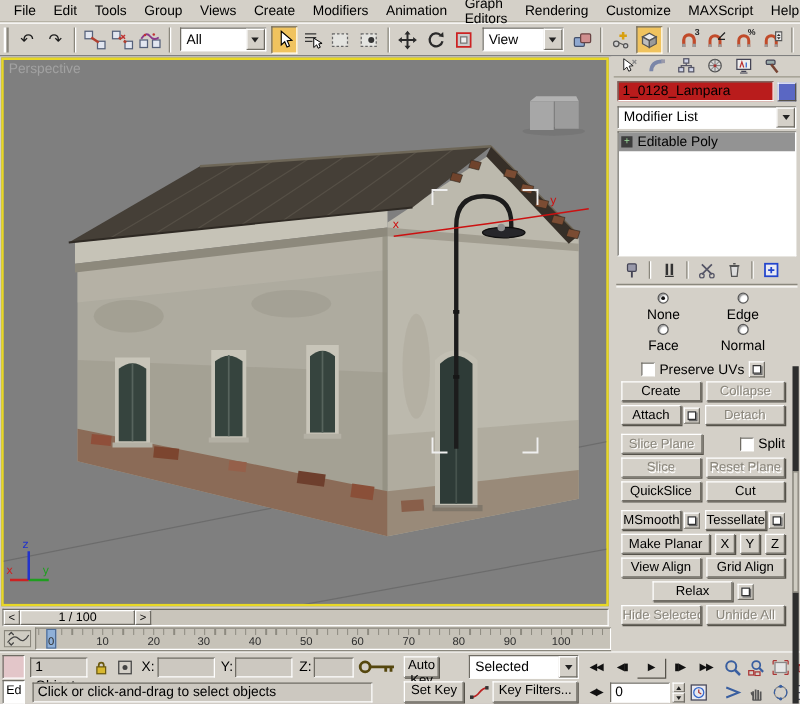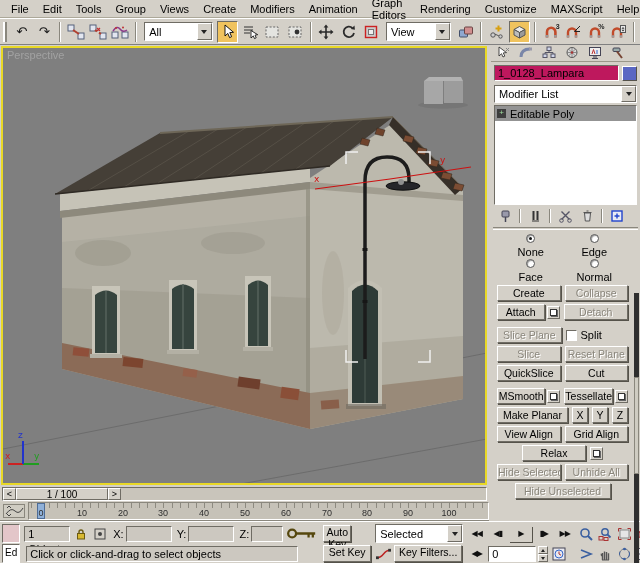--- a/index.html
+++ b/index.html
@@ -44,21 +44,21 @@
   .ruler .ticks { position:absolute; top:0; left:0; right:0; height:5px;
      background:repeating-linear-gradient(90deg,#8d8a80 0 1px,transparent 1px 8.16px); background-position:12px 0; }
   .ruler .tickL { position:absolute; top:5px; font-size:9px; color:#2e2e2e; transform:translateX(-50%); }
   .marker { position:absolute; top:0; bottom:0; left:8px; width:8px; background:#8fb0d8; border:1px solid #4e6c96; }
 
   
   .cmdpanel { width:151px; padding:0 0 0 2px; position:relative; background:#d4d0c8; }
   .tabs { height:17px; display:flex; align-items:flex-end; gap:3px; padding:1px 2px; border-bottom:1px solid #9a9789; }
   .tab { width:20px; height:15px; display:flex; align-items:center; justify-content:center; border:1px solid transparent; }
   .namerow { display:flex; align-items:center; gap:3px; padding:3px 3px 1px 3px; }
-  .namefield { flex:1; height:16px; background:#be185d; border:1px solid; border-color:#6f6c64 #fff #fff #6f6c64; padding:1px 3px; font-size:11px; overflow:hidden; white-space:nowrap; }
+  .namefield { flex:1; height:16px; background:#b91c1c; border:1px solid; border-color:#6f6c64 #fff #fff #6f6c64; padding:1px 3px; font-size:11px; overflow:hidden; white-space:nowrap; }
   .swatch { width:15px; height:15px; background:#5a67c3; border:1px solid; border-color:#fff #55524a #55524a #fff; }
   .modlist { margin:3px 3px 2px 3px; height:18px; }
   .stack { margin:1px 3px; height:100px; background:#fff; border:1px solid; border-color:#6f6c64 #fff #fff #6f6c64; overflow:hidden; }
   .stack-row { display:flex; align-items:center; gap:4px; height:15px; background:#939393; padding:0 2px; }
   .plusbox { width:9px; height:9px; background:#3d3d3d; color:#9fe09f; font-size:8px; line-height:8px; text-align:center; }
   .stack-tools { display:flex; align-items:center; gap:2px; height:20px; padding:1px 4px; }
   .st-btn { width:20px; height:17px; display:flex; align-items:center; justify-content:center; border:1px solid transparent; }
   .st-sep { width:2px; height:14px; border-left:1px solid #8a877d; border-right:1px solid #fff; margin:0 2px; }
   .rollsep { height:3px; margin:1px 2px; border-top:1px solid #8a877d; border-bottom:1px solid #fff; }
   .rollout { position:relative; height:272px; overflow:hidden; padding:2px 10px 0 4px; }
@@ -69,21 +69,21 @@
   .radio.on::after { content:""; position:absolute; left:2px; top:2px; width:3px; height:3px; border-radius:50%; background:#111; }
   .checkbox { width:11px; height:11px; background:#fff; border:1px solid; border-color:#6f6c64 #fff #fff #6f6c64; }
   .puv { justify-content:center; margin-top:6px; }
   .settings { width:13px; height:13px; background:#d4d0c8; border:1px solid; border-color:#fff #6f6c64 #6f6c64 #fff; display:flex; align-items:center; justify-content:center; }
   .settings .sq { width:7px; height:7px; background:#fff; border:1px solid #333; box-shadow:1px 1px 0 #666; }
   .pbtn { flex:1; height:16px; background:#d4d0c8; border:1px solid; border-color:#fff #6f6c64 #6f6c64 #fff; box-shadow:1px 1px 0 #55524a; font-size:10.5px; text-align:center; line-height:14px; white-space:nowrap; overflow:hidden; }
   .pbtn.dis { color:#8a867c; text-shadow:1px 1px 0 #fff; }
   .pbtn.axis { flex:0 0 16px; }
   .cell { flex:1; display:flex; align-items:center; gap:2px; }
   .cell .pbtn { flex:1; }
-  .cell.chk { justify-content:flex-start; gap:4px; }
+  .cell.chk { justify-content:flex-end; gap:4px; }
   .rrow.center { justify-content:center; }
   .pbtn.relax { flex:0 0 64px; }
   .pbtn.wide { flex:0 0 96px; }
   .gap-top { margin-top:7px; }
   .named { margin:3px 2px 0 4px; height:9px; overflow:hidden; color:#1a1a1a; }
   .panel-scrollbar { position:absolute; right:1px; top:248px; width:5px; height:270px; background:#2e2e2e; }
   .panel-scrollbar .thumb { position:absolute; top:31%; height:36%; left:0; right:0; background:#cfccc2; border:1px solid #8a877d; }
 
   
   .statusbar { height:42px; border-top:1px solid #fff; display:flex; gap:4px; padding:2px 2px 0 2px; background:#d4d0c8; }
@@ -533,20 +533,27 @@
         <div class="rrow radios">
           <label class="rlabel">
               <span class="radio"></span>
               <span>Face</span>
             </label>
           <label class="rlabel">
               <span class="radio"></span>
               <span>Normal</span>
             </label>
         </div>
+        <div class="rrow puv">
+          <span class="checkbox"></span>
+          <span>Preserve UVs</span>
+          <span class="settings">
+              <span class="sq"></span>
+            </span>
+        </div>
         <div class="rrow">
           <span class="pbtn">Create</span>
           <span class="pbtn dis">Collapse</span>
         </div>
         <div class="rrow">
           <span class="cell">
               <span class="pbtn">Attach</span>
               <span class="settings">
                 <span class="sq"></span>
               </span>

